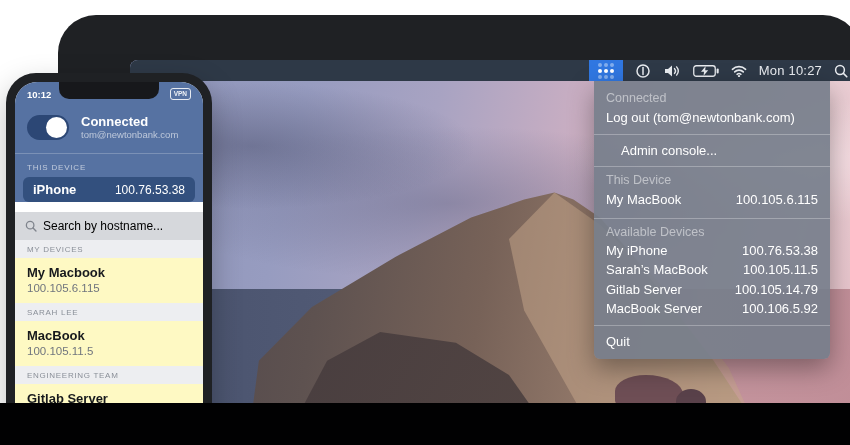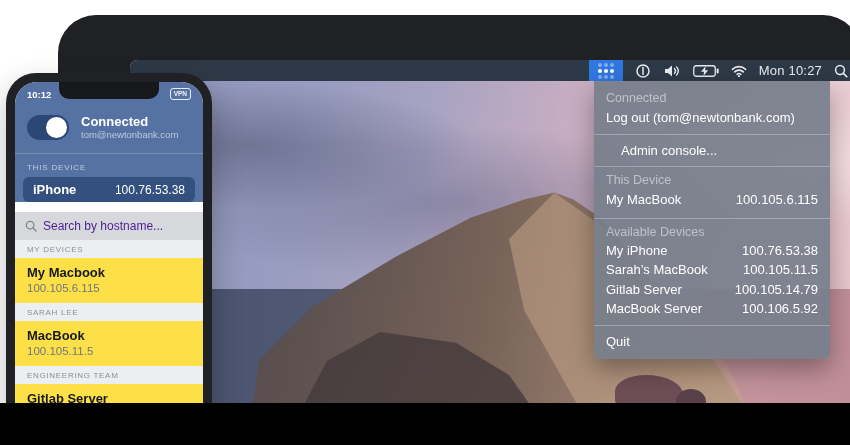--- a/index.html
+++ b/index.html
@@ -74,22 +74,22 @@
   .knob { position:absolute; right:2px; top:2px; width:21px; height:21px; border-radius:50%; background:#fff; }
   .conn-status { font-size:13px; font-weight:bold; line-height:15px; }
   .conn-account { font-size:9.5px; color:rgba(255,255,255,.6); line-height:12px; }
   .hdr-sep { height:1px; background:rgba(255,255,255,.22); }
   .hdr-label { font-size:8px; letter-spacing:.8px; color:rgba(255,255,255,.62); padding:9px 12px 5px; }
   .hl-row { margin:0 8px 10px; background:var(--phone-row-highlight,#33507e); border-radius:6px;
     display:flex; justify-content:space-between; align-items:center; padding:5px 10px; cursor:pointer; }
   .hl-name { font-size:13px; font-weight:bold; }
   .hl-ip { font-size:12px; }
   .search-bar { height:28px; background:#d6d8dc; display:flex; align-items:center; gap:6px;
-    padding:0 10px; color:#4c1d95; font-size:12px; cursor:text; }
-  .list { background:#fde047; }
+    padding:0 10px; color:#000000; font-size:12px; cursor:text; }
+  .list { background:#fef9c3; }
   .list-hdr { background:#edeef1; color:#8a8f98; font-size:8px; letter-spacing:.7px; padding:5px 12px 4px; }
   .dev-row { padding:7px 12px 8px; cursor:pointer; }
   .dev-name { font-size:13px; font-weight:bold; color:#17191d; line-height:16px; }
   .dev-ip { font-size:11.5px; color:#70757e; line-height:14px; }
 
   
   .bottom-bar { position:absolute; left:0; right:0; top:403px; height:42px; background:#010102; z-index:20; }
 
   svg { display:block; }
 </style>

